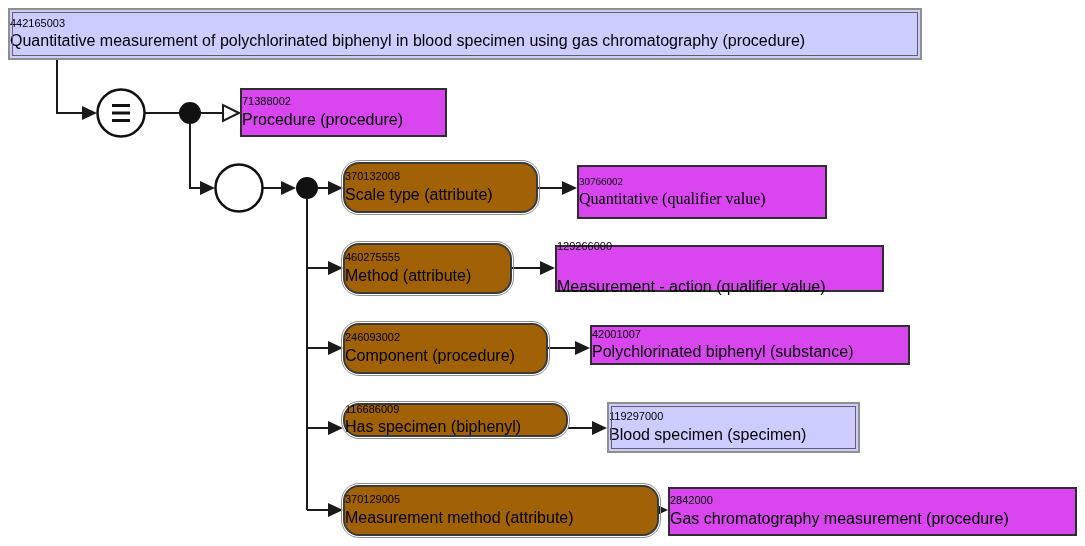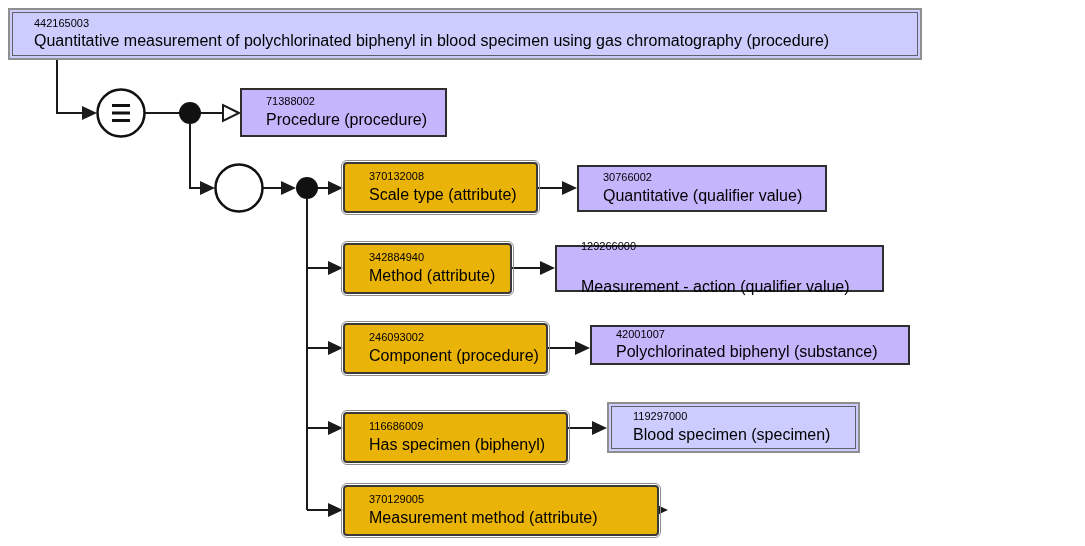--- a/index.html
+++ b/index.html
@@ -3,31 +3,31 @@
 <meta charset="utf-8">
 <style>
   html,body{margin:0;padding:0;background:#fff;}
   .canvas{
     position:relative;width:1085px;height:546px;background:#ffffff;
     font-family:"Liberation Sans",sans-serif;color:#000;overflow:hidden;
   }
   svg.wires{position:absolute;left:0;top:0;}
   .node{
     position:absolute;box-sizing:border-box;display:flex;flex-direction:column;
-    justify-content:center;padding:3px 24px;line-height:1.3;gap:1px;
+    justify-content:center;padding:3px 0;line-height:1.3;gap:1px;
   }
   .code{font-size:11px;white-space:nowrap;}
   .term{font-size:16px;white-space:nowrap;}
-  .primitive{background:#c4b5fd;border:2px solid #2e2e2e;}
+  .primitive{background:#d946ef;border:2px solid #2e2e2e;}
   .defined{
     background:#ccccff;border:2px solid #8f8f8f;
     outline:1px solid #60606c;outline-offset:-5px;
   }
   .attr-pill{
-    background:#eab308;border:2px solid #3a3a3a;border-radius:4px;
+    background:#a16207;border:2px solid #3a3a3a;border-radius:16px;
     outline:1px solid #8f8f8f;outline-offset:1px;
   }
 </style>
 </head>
 <body>
 
 <div class="canvas">
 
   <svg class="wires" width="1085" height="546" viewBox="0 0 1085 546">
     <g stroke="#1a1a1a" stroke-width="2" fill="none">
@@ -80,50 +80,54 @@
 
   <div class="node primitive" style="left:240px;top:88px;width:207px;height:49px;">
     <span class="code">71388002</span>
     <span class="term">Procedure (procedure)</span>
   </div>
 
   <div class="node attr-pill" style="left:343px;top:162px;width:195px;height:51px;">
     <span class="code">370132008</span>
     <span class="term">Scale type (attribute)</span>
   </div>
-  <div class="node primitive" style="left:577px;top:165px;width:250px;height:47px;">
+  <div class="node primitive" style="left:577px;top:165px;width:250px;height:54px;font-family:Liberation Serif, serif;">
     <span class="code">30766002</span>
     <span class="term">Quantitative (qualifier value)</span>
   </div>
 
   <div class="node attr-pill" style="left:343px;top:243px;width:169px;height:51px;">
-    <span class="code">342884940</span>
+    <span class="code">460275555</span>
     <span class="term">Method (attribute)</span>
   </div>
   <div class="node primitive" style="left:555px;top:245px;width:329px;height:47px;gap:24px;">
     <span class="code">129266000</span>
     <span class="term">Measurement - action (qualifier value)</span>
   </div>
 
   <div class="node attr-pill" style="left:343px;top:323px;width:205px;height:51px;">
     <span class="code">246093002</span>
     <span class="term">Component (procedure)</span>
   </div>
   <div class="node primitive" style="left:590px;top:325px;width:320px;height:40px;">
     <span class="code">42001007</span>
     <span class="term">Polychlorinated biphenyl (substance)</span>
   </div>
 
-  <div class="node attr-pill" style="left:343px;top:412px;width:225px;height:51px;">
+  <div class="node attr-pill" style="left:343px;top:403px;width:225px;height:34px;">
     <span class="code">116686009</span>
     <span class="term">Has specimen (biphenyl)</span>
   </div>
   <div class="node defined" style="left:607px;top:402px;width:253px;height:51px;">
     <span class="code">119297000</span>
     <span class="term">Blood specimen (specimen)</span>
   </div>
 
   <div class="node attr-pill" style="left:343px;top:485px;width:316px;height:51px;">
     <span class="code">370129005</span>
     <span class="term">Measurement method (attribute)</span>
   </div>
+  <div class="node primitive" style="left:668px;top:487px;width:409px;height:49px;">
+    <span class="code">2842000</span>
+    <span class="term">Gas chromatography measurement (procedure)</span>
+  </div>
 
 </div>
 
 </body></html>

